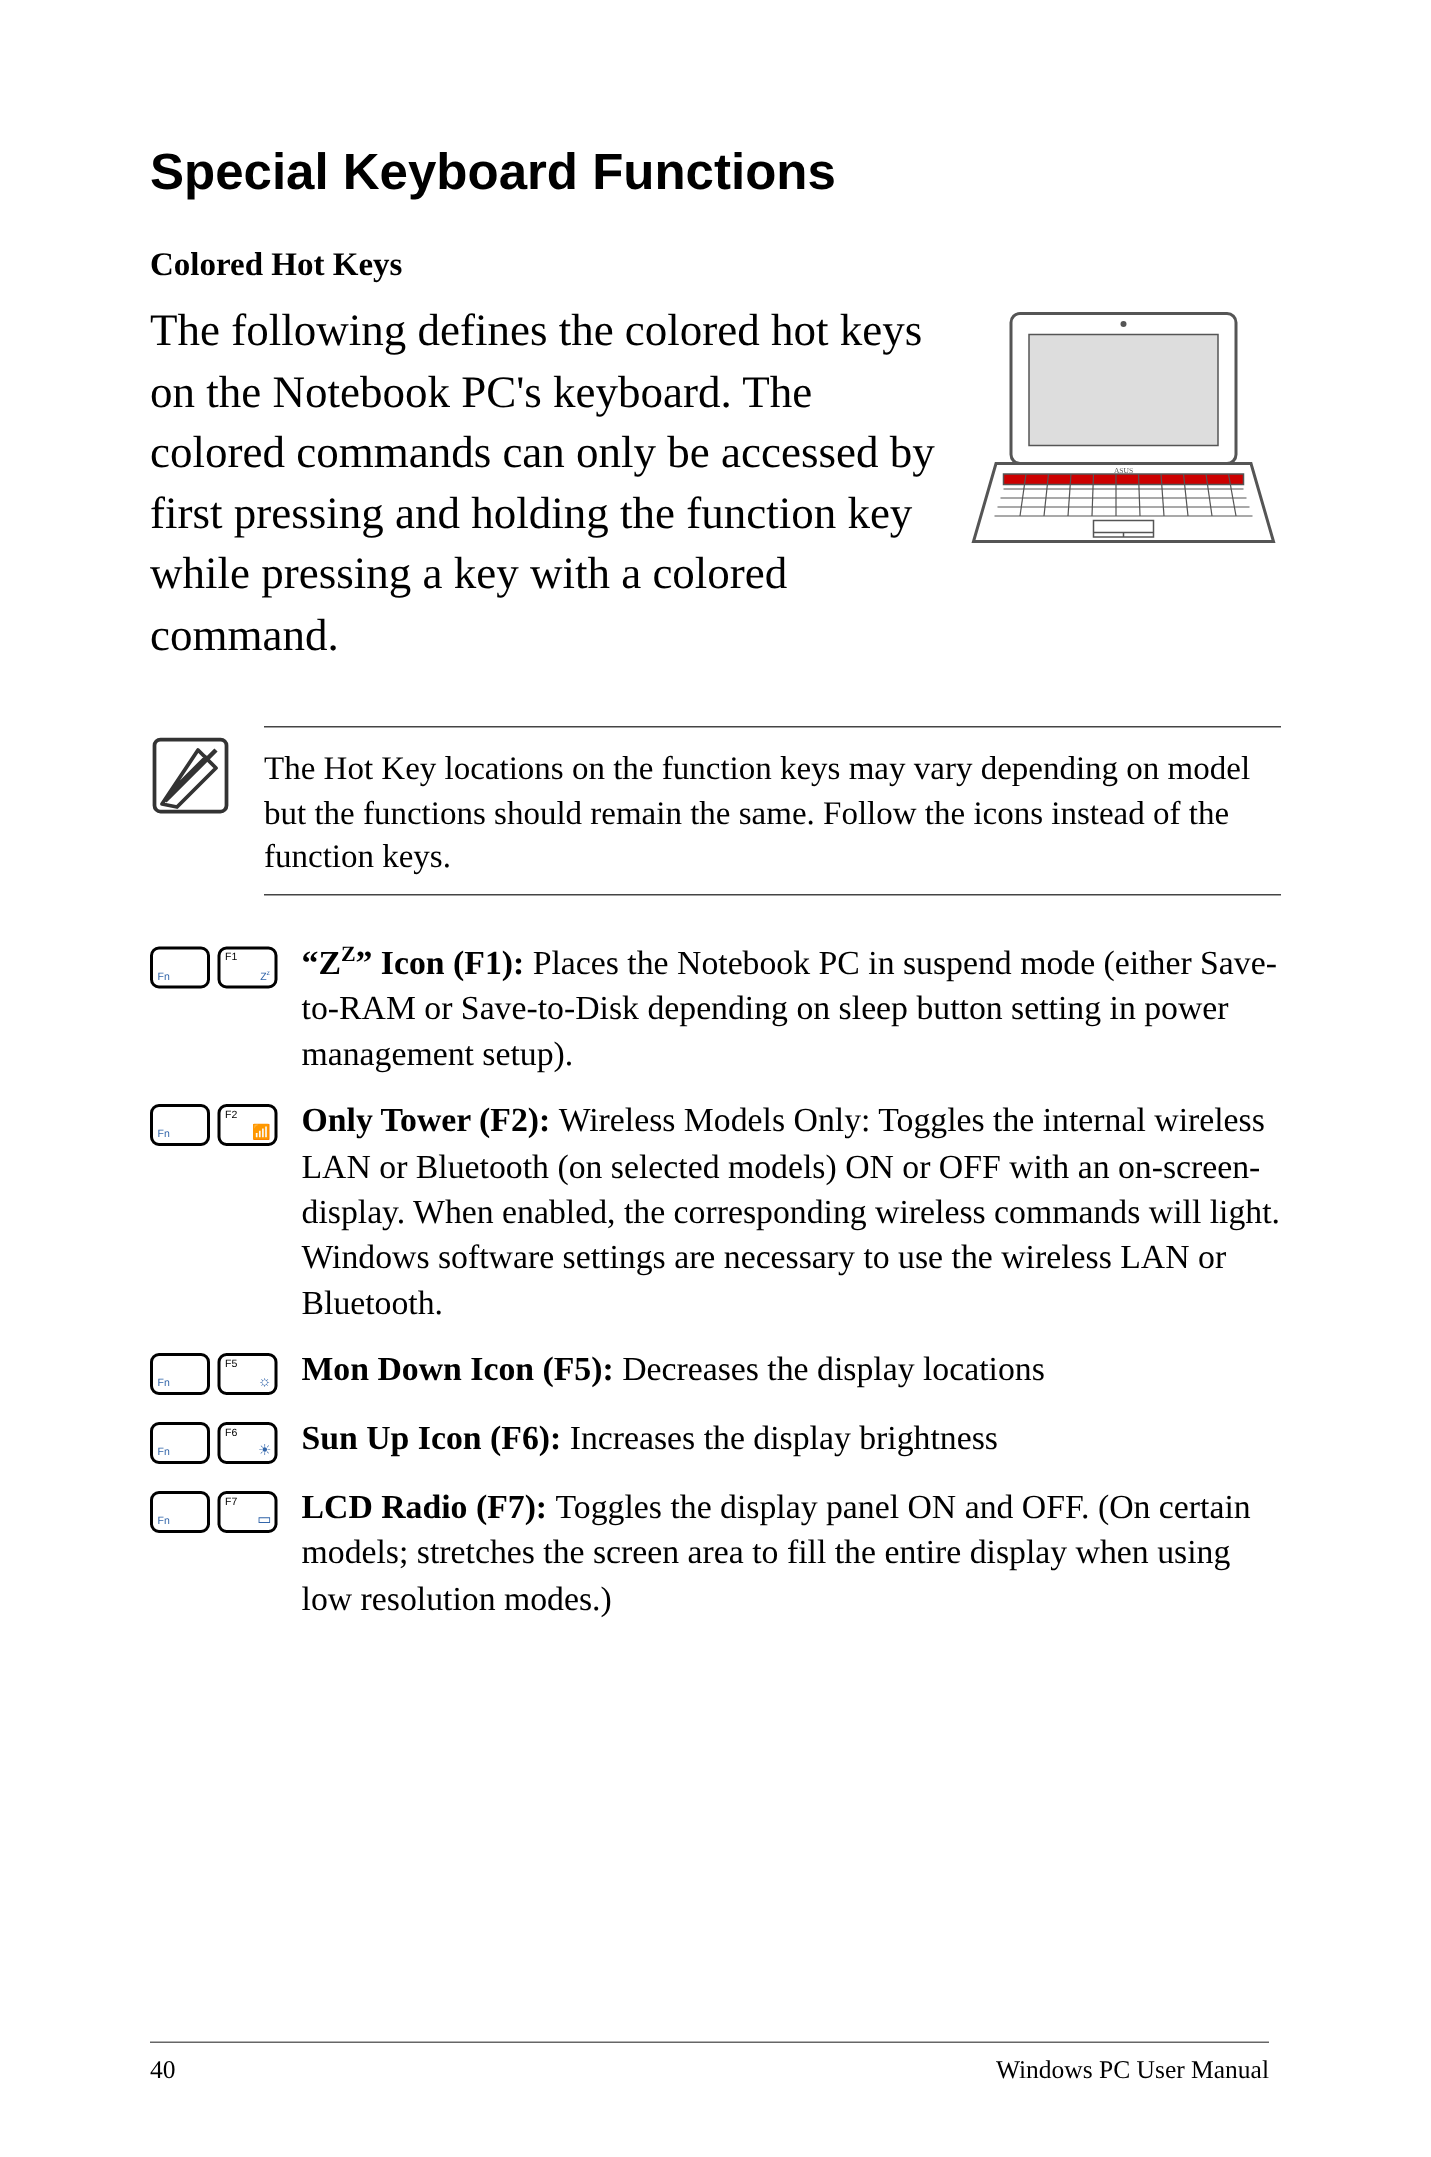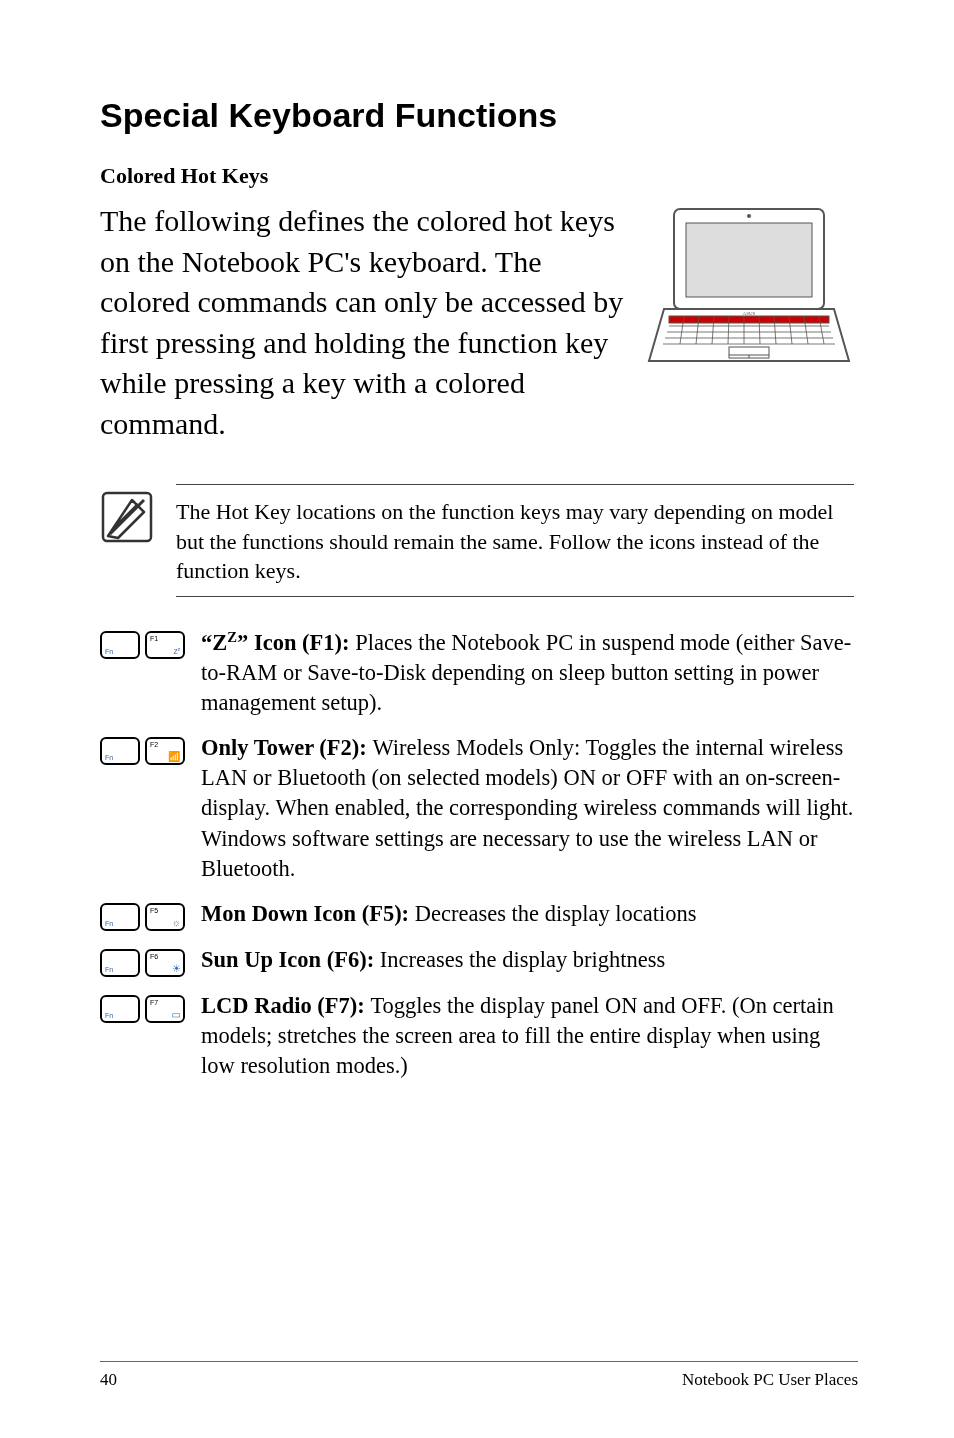--- a/index.html
+++ b/index.html
@@ -91,21 +91,21 @@
     font-size: 22.5px;
     line-height: 1.35;
     flex: 1;
   }
   .entry-text .bold { font-weight: 700; }
   sup { font-size: 0.65em; vertical-align: super; }
   .footer {
     position: absolute;
     bottom: 48px;
     left: 100px;
-    right: 96px;
+    right: 108px;
     border-top: 1px solid #666;
     padding-top: 8px;
     display: flex;
     justify-content: space-between;
     font-size: 17px;
   }
 </style>
 </head>
 <body>
 
@@ -224,14 +224,14 @@
         <span class="brsym">▭</span>
       </div>
   </div>
   <div class="entry-text">
     <span class="bold">LCD Radio (F7): </span><span>Toggles the display panel ON and OFF. (On certain models; stretches the screen area to fill the entire display when using low resolution modes.)</span>
   </div>
 </div>
 
 <div class="footer">
   <span>40</span>
-  <span>Notebook PC User Places</span>
+  <span>Windows PC User Manual</span>
 </div>
 
 </body></html>

